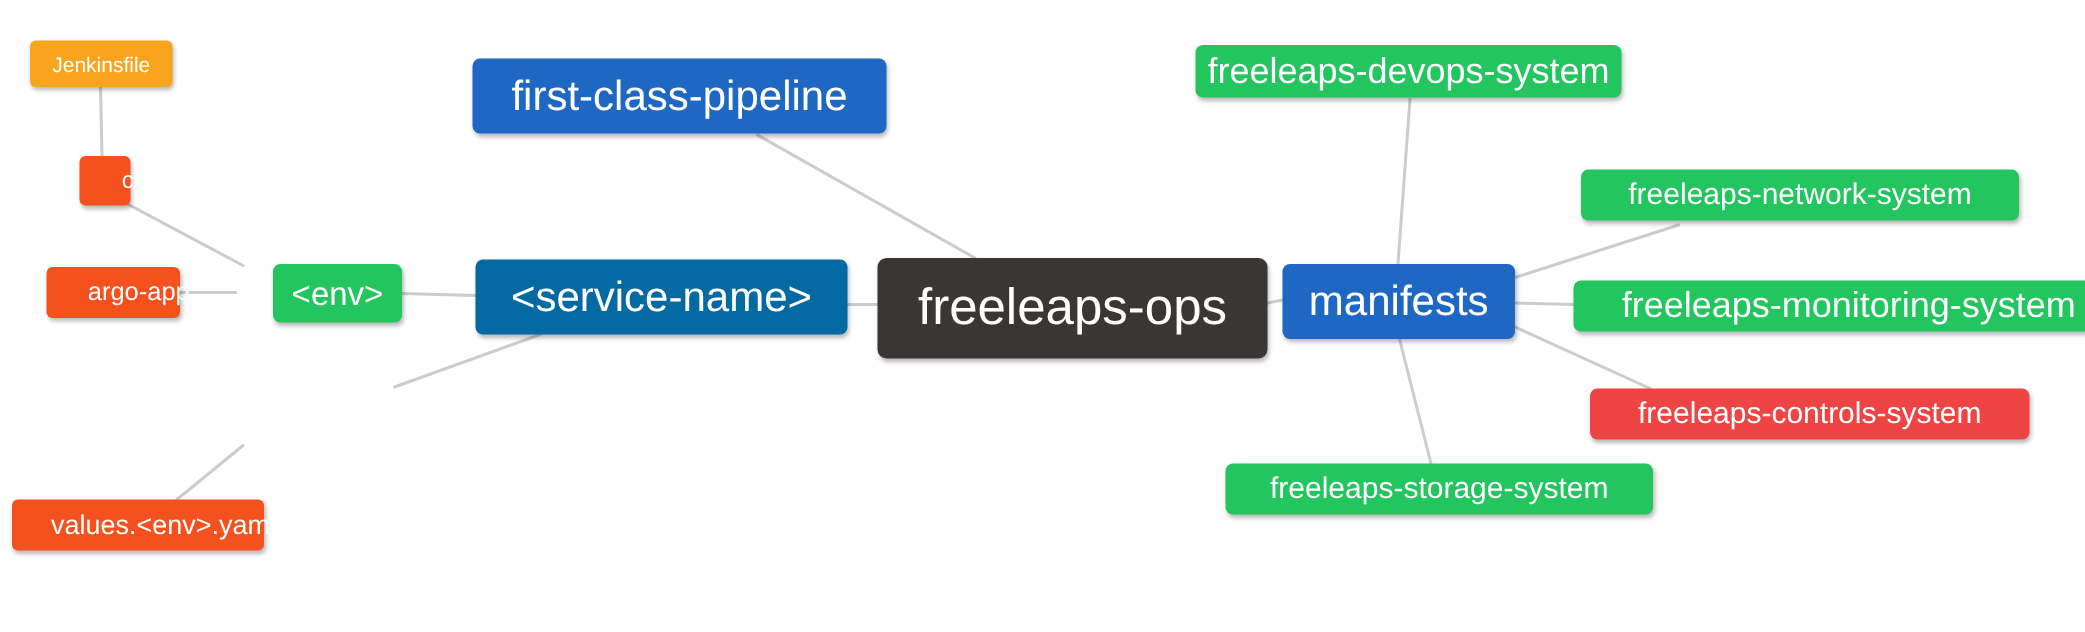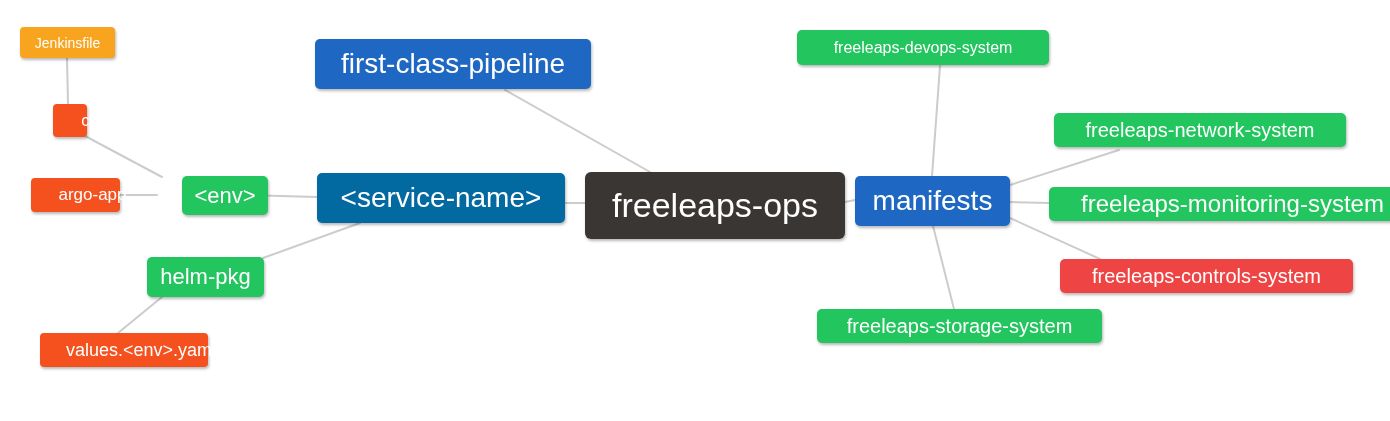--- a/index.html
+++ b/index.html
@@ -21,26 +21,26 @@
   .c-green{background:var(--green);}
   .c-red{background:var(--red);padding-left:34px;}
   .c-orange{background:var(--orange);}
   .c-dark{background:var(--dark);}
 
   #n-jenkinsfile{left:20px;top:27px;width:95px;height:31px;font-size:14px;border-radius:4px;}
   #n-ci{left:53px;top:104px;width:33px;height:33px;font-size:16px;border-radius:4px;}
   #n-argo-app{left:31px;top:178px;width:89px;height:34px;font-size:17px;border-radius:4px;}
   #n-env{left:157px;top:176px;width:86px;height:39px;font-size:22px;margin-left:25px;}
   #n-helm-pkg{left:147px;top:257px;width:117px;height:40px;font-size:22px;}
-  #n-values-env-yaml{left:8px;top:333px;width:168px;height:34px;font-size:18px;border-radius:4px;margin-left:32px;}
+  #n-values-env-yaml{left:8px;top:333px;width:168px;height:34px;font-size:18px;border-radius:4px;}
   #n-first-class-pipeline{left:315px;top:39px;width:276px;height:50px;font-size:28px;}
   #n-service-name{left:317px;top:173px;width:248px;height:50px;font-size:28px;}
   #n-freeleaps-ops{left:585px;top:172px;width:260px;height:67px;font-size:34px;border-radius:6px;}
   #n-manifests{left:855px;top:176px;width:155px;height:50px;font-size:28px;}
-  #n-devops{left:797px;top:30px;width:252px;height:35px;font-size:16px;}
+  #n-devops{left:797px;top:30px;width:284px;height:35px;font-size:24px;}
   #n-network{left:1054px;top:113px;width:292px;height:34px;font-size:20px;}
   #n-monitoring{left:1049px;top:187px;width:367px;height:34px;font-size:24px;}
   #n-controls{left:1060px;top:259px;width:293px;height:34px;font-size:20px;}
   #n-storage{left:817px;top:309px;width:285px;height:34px;font-size:20px;}
 </style>
 </head>
 <body>
 
 <div class="canvas">
 
@@ -62,21 +62,20 @@
   </svg>
 
   <div class="node c-orange" id="n-jenkinsfile" style="background: rgb(248, 164, 30);">Jenkinsfile</div>
 
   <div class="node c-red" id="n-ci" style="background: rgb(244, 81, 30);">ci</div>
 
   <div class="node c-red" id="n-argo-app" style="background: rgb(244, 81, 30);">argo-app</div>
 
   <div class="node c-green" id="n-env" style="background: rgb(34, 197, 94);">&lt;env&gt;</div>
 
-  <div class="node c-green" id="n-helm-pkg" style="background: rgb(34, 197, 94);">helm-pkg</div>
 
   <div class="node c-red" id="n-values-env-yaml" style="background: rgb(244, 81, 30);">values.&lt;env&gt;.yaml</div>
 
   <div class="node c-blue" id="n-first-class-pipeline" style="background: rgb(30, 104, 195);">first-class-pipeline</div>
 
   <div class="node c-blue" id="n-service-name" style="background: #0369a1;">&lt;service-name&gt;</div>
 
   <div class="node c-dark" id="n-freeleaps-ops" style="background: rgb(58, 54, 51);">freeleaps-ops</div>
 
   <div class="node c-blue" id="n-manifests" style="background: rgb(30, 104, 195);">manifests</div>

